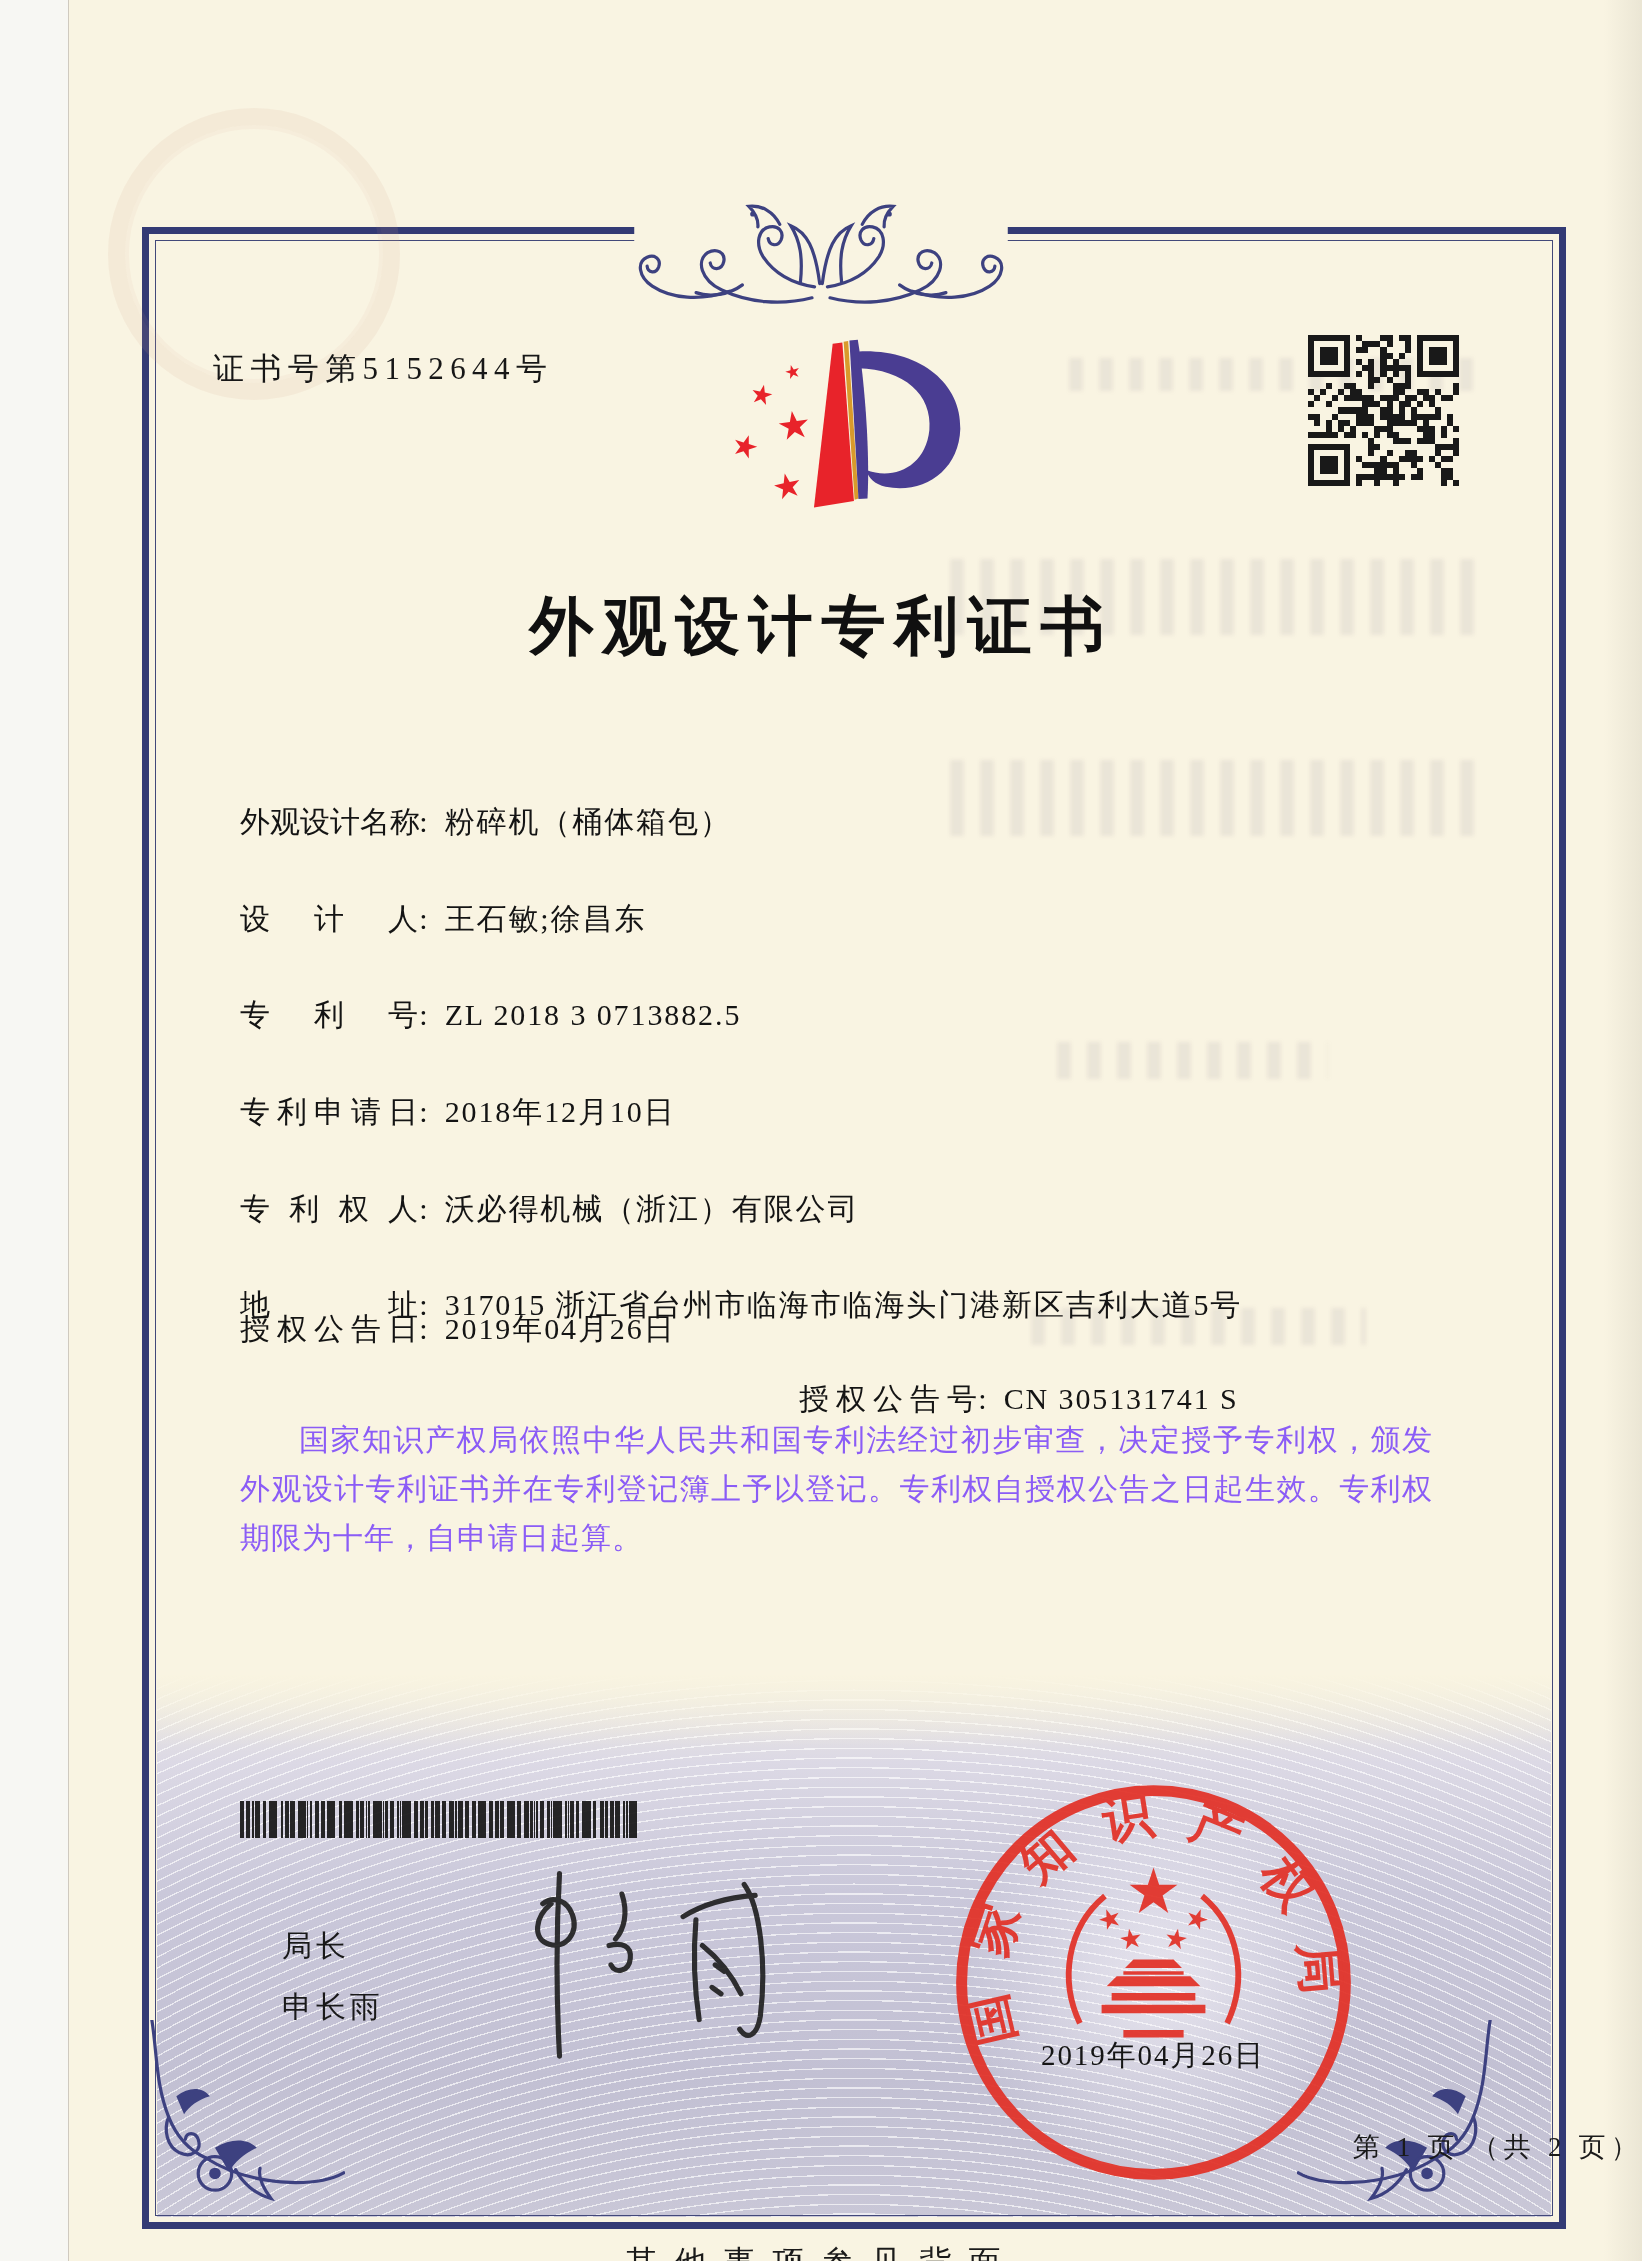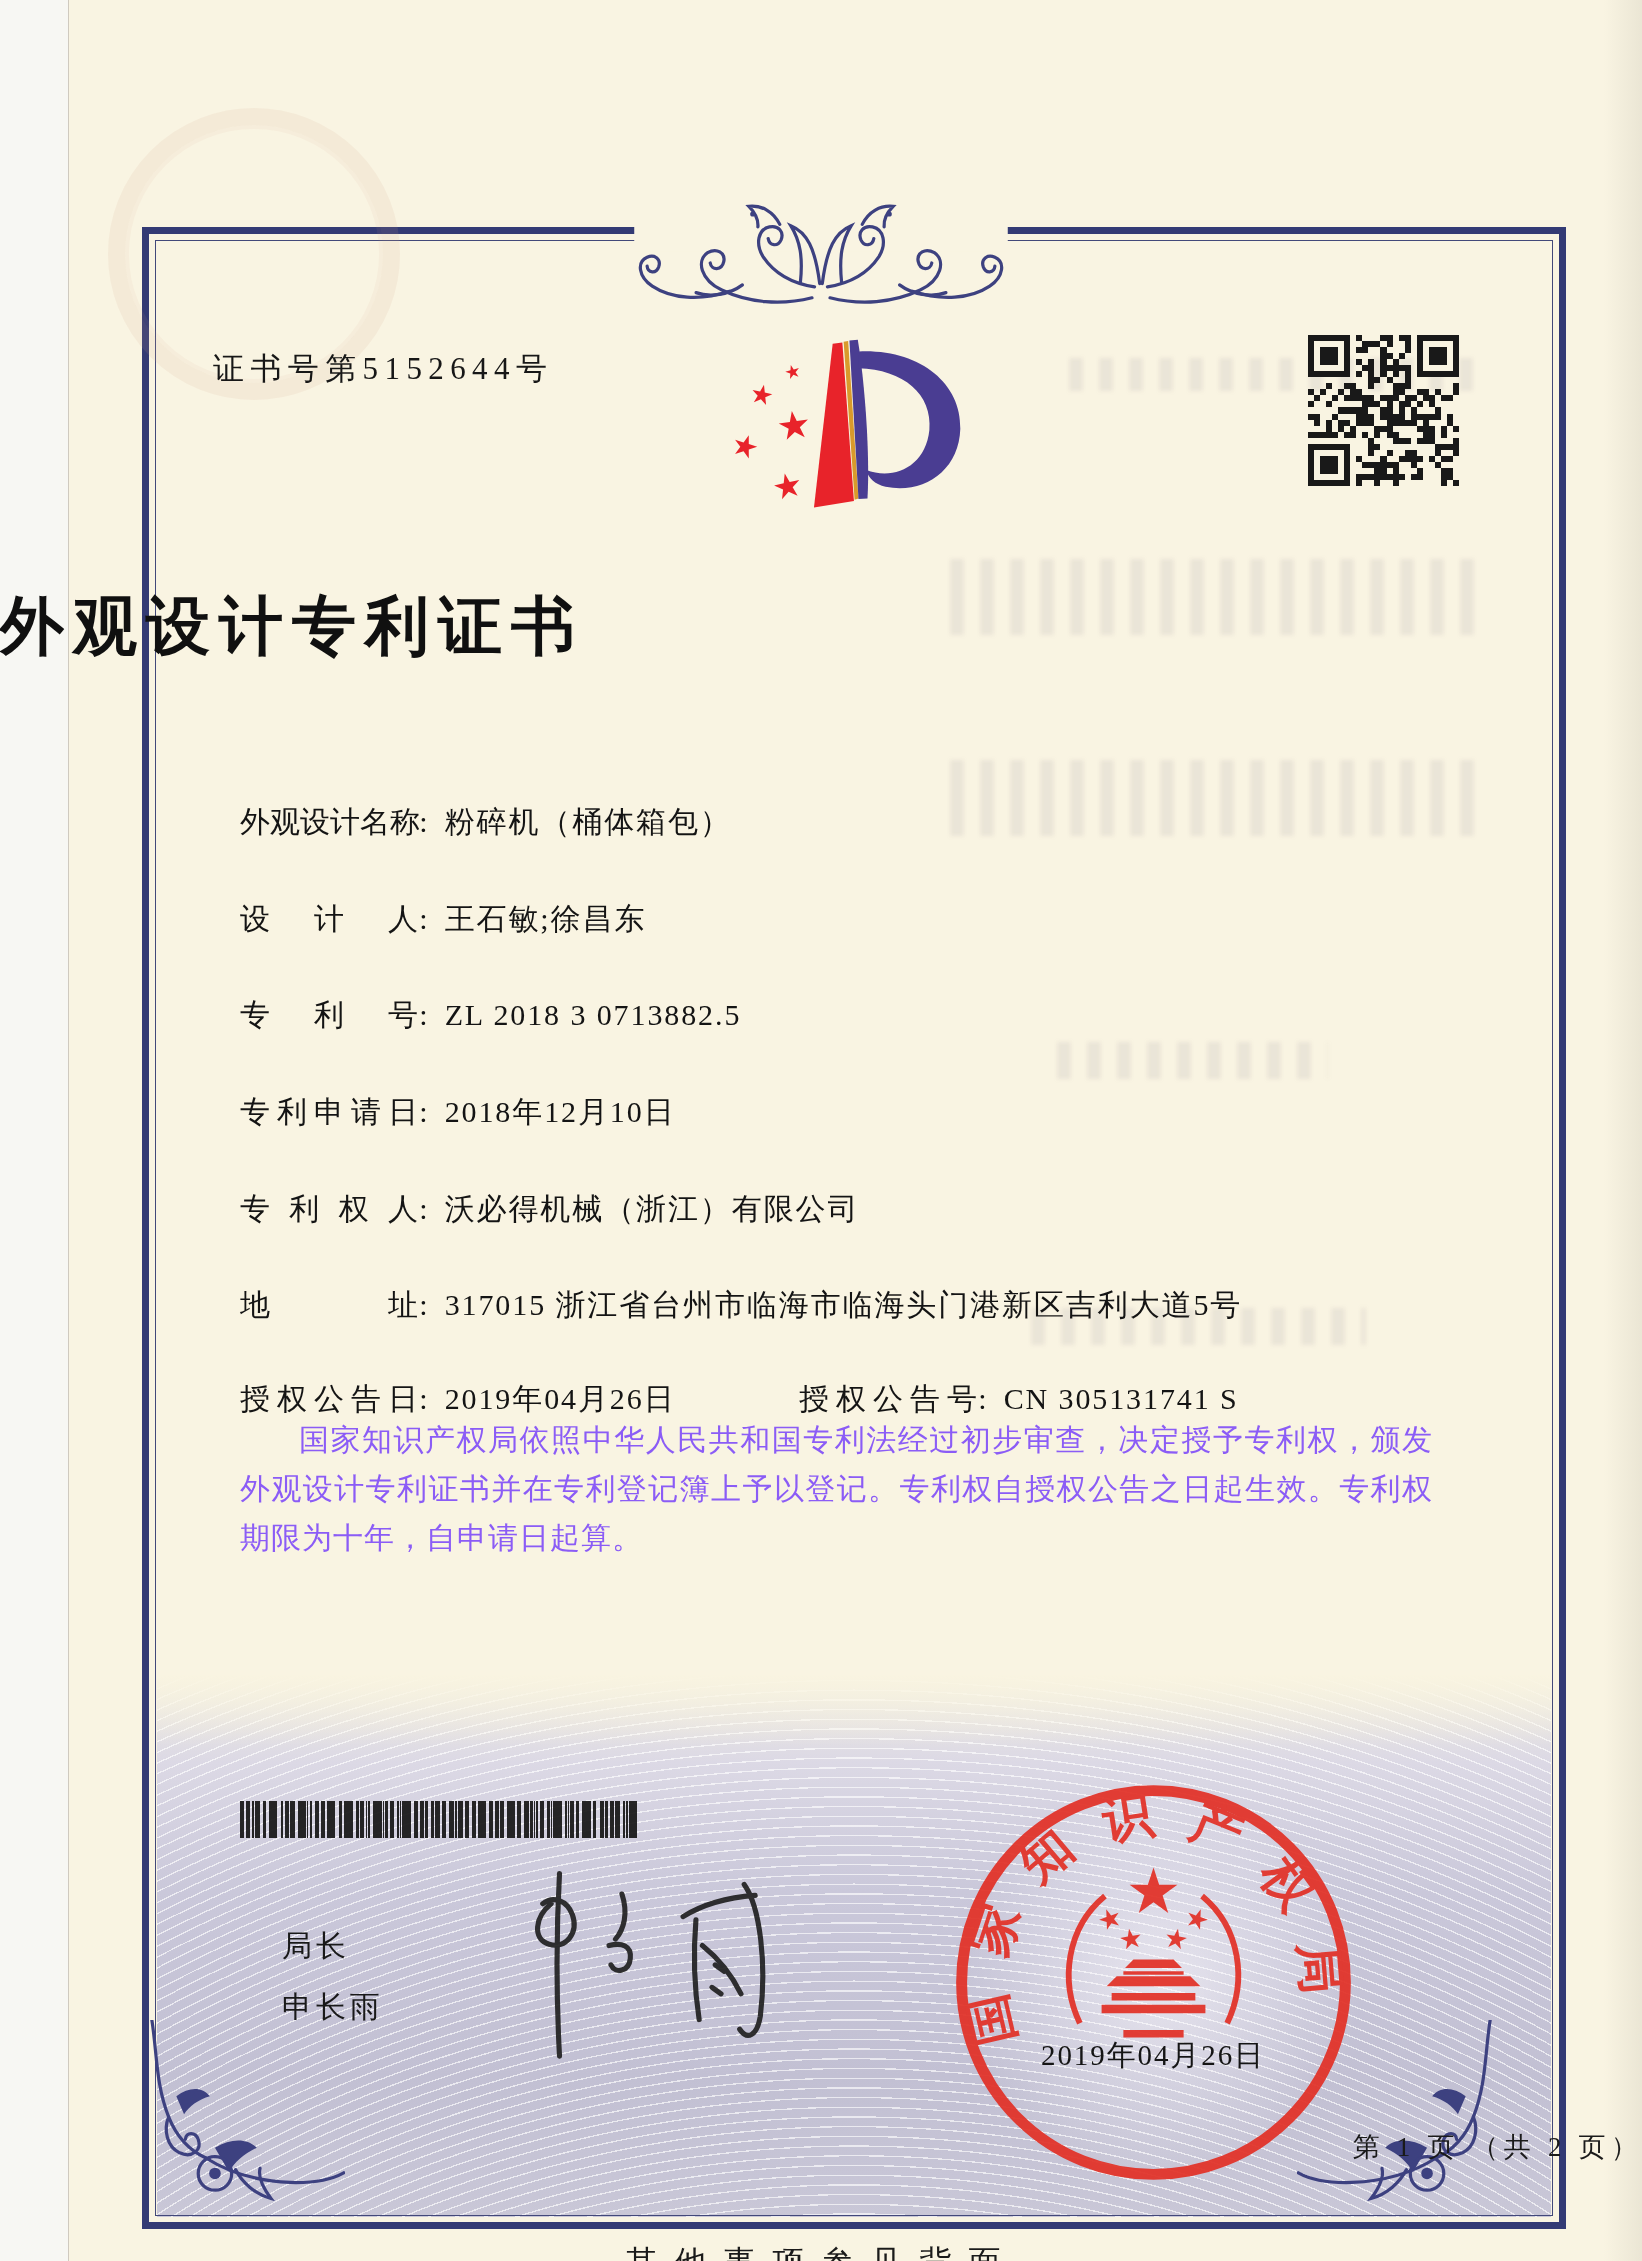--- a/index.html
+++ b/index.html
@@ -24,21 +24,21 @@
   }
   
   .frame-outer{left:142px;top:227px;width:1424px;height:2002px;border:7px solid #333a74;box-sizing:border-box;}
   .frame-inner{left:155px;top:240px;width:1398px;height:1976px;border:1.9px solid #424879;box-sizing:border-box;}
   
   .watermark{left:108px;top:108px;width:258px;height:258px;border-radius:50%;
     border:17px solid rgba(214,164,142,.12);box-shadow:inset 0 0 0 3.9px rgba(214,164,142,.08);}
   
   .ghost{background:repeating-linear-gradient(90deg,rgba(112,102,126,.10) 0 14px,rgba(112,102,126,0) 14px 30px);filter:blur(1.9px);}
   .certno{left:213px;top:348px;font-size:31px;letter-spacing:6.4px;color:#171717;}
-  .title{left:0;right:0;top:583px;text-align:left;font-size:64px;font-weight:700;letter-spacing:9px;color:#101010;}
+  .title{left:0;right:0;top:583px;text-align:center;font-size:64px;font-weight:700;letter-spacing:9px;color:#101010;}
   .row{left:240px;font-size:30px;white-space:nowrap;color:#141414;}
   .flabel{display:inline-block;width:178px;text-align:justify;text-align-last:justify;text-justify:inter-character;}
   .fcolon{display:inline-block;margin:0 17px 0 1.3px;}
   .fvalue{letter-spacing:1.9px;}
   .paras{left:240px;top:1415px;width:1193px;font-size:30px;line-height:49px;letter-spacing:1px;text-align:justify;color:#8b5cf6;}
   .paras p{margin:0;text-indent:59px;}
   .barcode{left:240px;top:1801px;width:399px;height:37px;
     background-image:
       repeating-linear-gradient(90deg,#161616 0 2.6px,transparent 2.6px 5.8px),
       repeating-linear-gradient(90deg,#161616 0 1.3px,transparent 1.3px 8.4px),
@@ -359,21 +359,21 @@
 </div>
 <div class="abs row" style="top:1092px">
   <span class="flabel">专利申请日</span><span class="fcolon">:</span><span class="fvalue">2018年12月10日</span>
 </div>
 <div class="abs row" style="top:1189px">
   <span class="flabel">专利权人</span><span class="fcolon">:</span><span class="fvalue">沃必得机械（浙江）有限公司</span>
 </div>
 <div class="abs row" style="top:1285px">
   <span class="flabel">地址</span><span class="fcolon">:</span><span class="fvalue">317015 浙江省台州市临海市临海头门港新区吉利大道5号</span>
 </div>
-<div class="abs row" style="top:1379px">
+<div class="abs row" style="top:1309px">
   <span class="flabel">授权公告日</span><span class="fcolon">:</span><span class="fvalue">2019年04月26日</span>
 </div>
 <div class="abs row" style="top:1379px;left:799px">
   <span class="flabel">授权公告号</span><span class="fcolon">:</span><span class="fvalue">CN 305131741 S</span>
 </div>
 
 <div class="abs paras">
   <p>国家知识产权局依照中华人民共和国专利法经过初步审查，决定授予专利权，颁发外观设计专利证书并在专利登记簿上予以登记。专利权自授权公告之日起生效。专利权期限为十年，自申请日起算。</p>
 </div>
 

